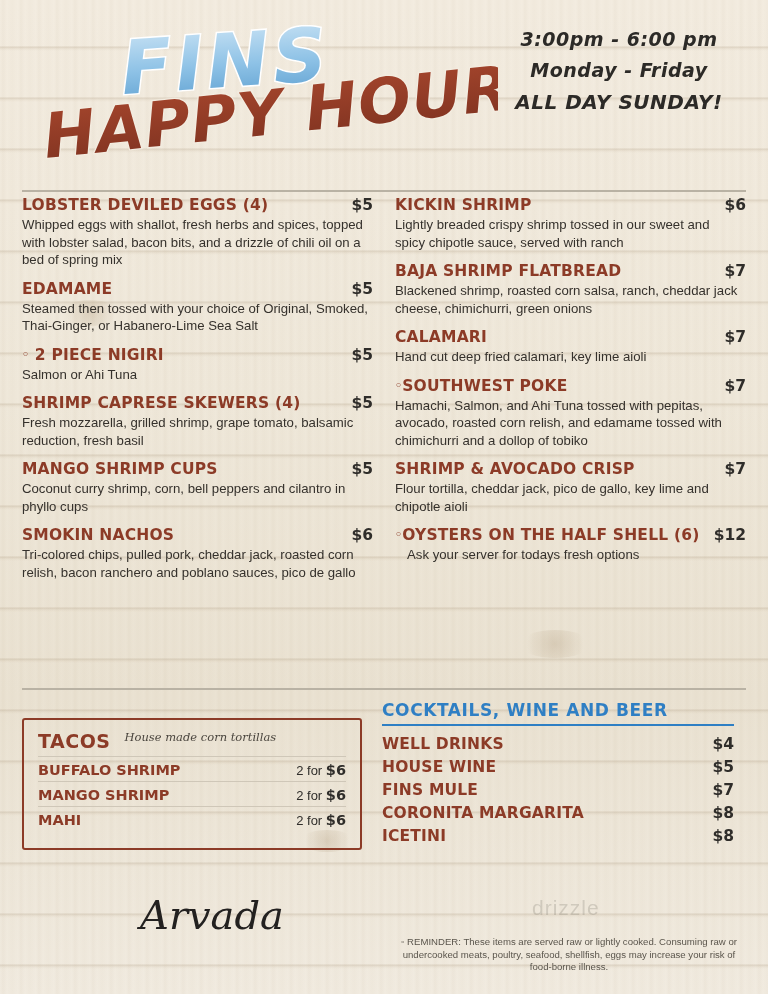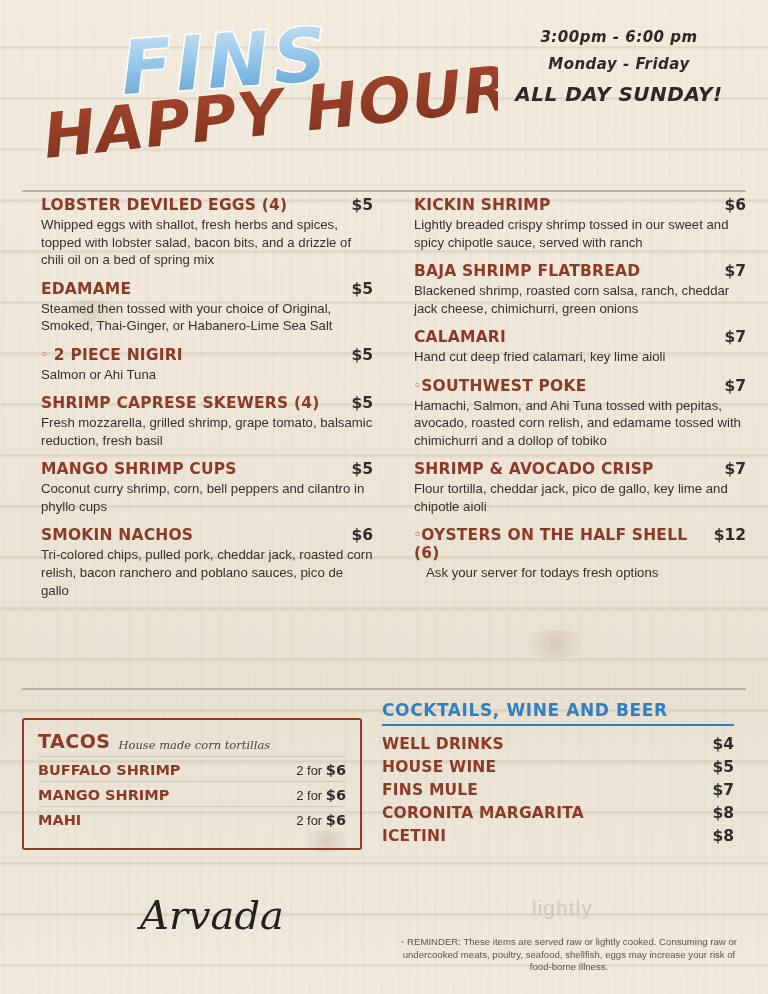--- a/index.html
+++ b/index.html
@@ -63,21 +63,21 @@
   .hours {
     position: absolute;
     right: 34px;
     top: 28px;
     width: 230px;
     text-align: center;
     font-family: "DejaVu Sans", sans-serif;
     color: #2c2a27;
   }
   .hours div {
-    font-size: 15px;
+    font-size: 19px;
     letter-spacing: 0.5px;
     margin-bottom: 9px;
     font-style: italic;
     font-weight: 600;
   }
   .hours .line3 {
     font-size: 20px;
     font-style: italic;
     font-weight: 700;
   }
@@ -93,21 +93,21 @@
 
   
   .columns {
     position: absolute;
     top: 196px;
     left: 22px;
     right: 22px;
     display: flex;
     gap: 22px;
   }
-  .col { width: 352px; margin-left: 19px; }
+  .col { width: 352px; }
   .col.right { width: 352px; }
 
   .item { margin-bottom: 11px; }
   .item-head {
     display: flex;
     align-items: baseline;
     justify-content: space-between;
   }
   .item-name {
     font-family: "DejaVu Sans", sans-serif;
@@ -153,22 +153,22 @@
     width: 340px;
     border: 2px solid #8c3b27;
     border-radius: 3px;
     padding: 10px 14px 12px 14px;
     box-sizing: border-box;
     margin-top: 18px;
     height: 132px;
   }
   .tacos-head {
     display: flex;
-    align-items: flex-end;
-    gap: 8px;
+    align-items: flex-start;
+    gap: 14px;
     margin-bottom: 4px;
   }
   .tacos-title {
     font-family: "DejaVu Sans", sans-serif;
     font-weight: bold;
     font-size: 19px;
     color: #8c3b27;
     letter-spacing: 0.5px;
   }
   .tacos-sub {
@@ -473,16 +473,16 @@
         <span class="drink-price">$8</span>
       </div>
       <div class="drink-row">
         <span class="drink-name">ICETINI</span>
         <span class="drink-price">$8</span>
       </div>
     </div>
   </div>
 
   <div class="city">Arvada</div>
-  <div class="watermark">lightly</div>
+  <div class="watermark">drizzle</div>
   <div class="disclaimer">◦ REMINDER: These items are served raw or lightly cooked. Consuming raw or undercooked meats, poultry, seafood, shellfish, eggs may increase your risk of food-borne illness.</div>
 
 </div>
 
 </body></html>

